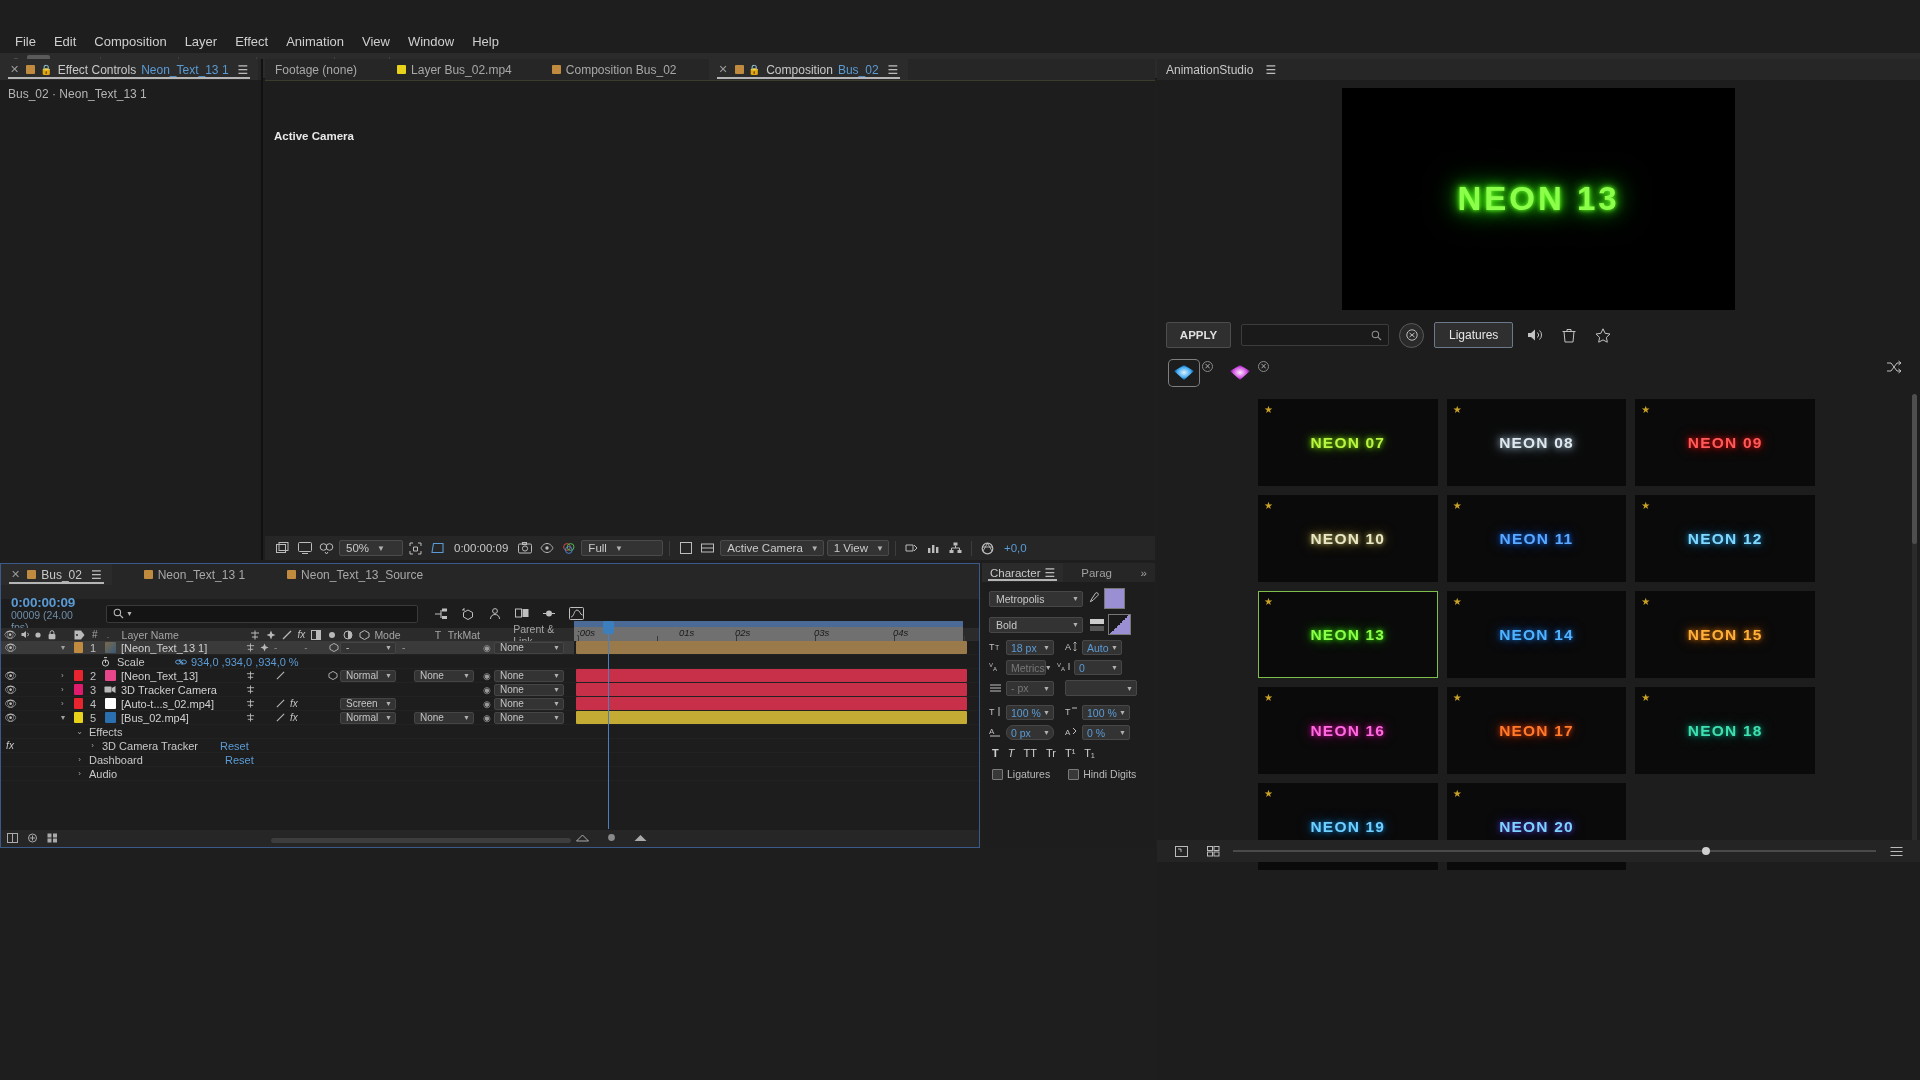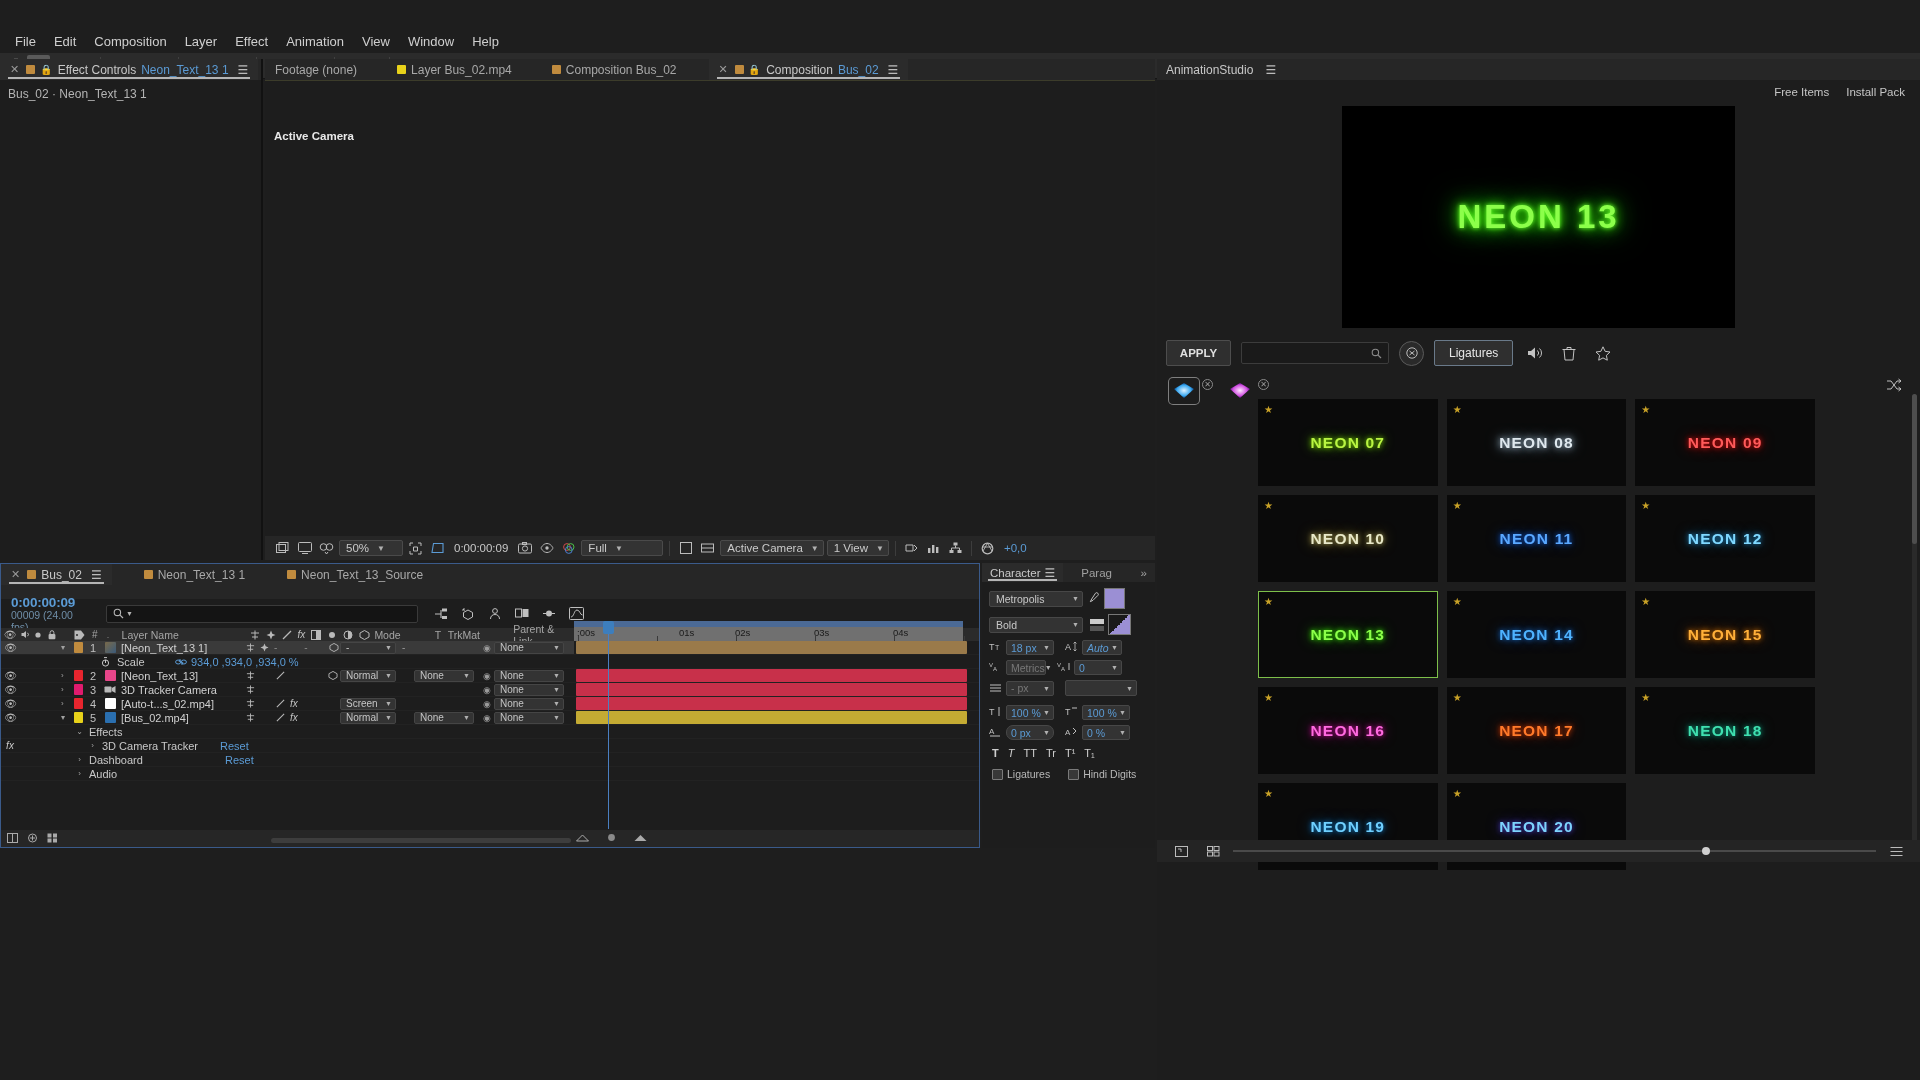--- a/index.html
+++ b/index.html
@@ -222,21 +222,21 @@
   .caret { font-size: 7px; color:#b0b0b0; }
   .twirl { width:11px; text-align:center; color:#a0a0a0; font-size:8px; }
   .tl-ruler {
     position: absolute; left: 573px; top: 57px; right: 16px; height: 20px;
     background: #707070;
   }
   .ruler-labels {
     position: absolute; left: 0; top: 2px; width: 100%; height: 11px;
     font-size: 9.5px; color: #1a1a1a;
   }
-  .ruler-labels span { position: absolute; top: 4px; }
+  .ruler-labels span { position: absolute; top: 4px; font-style: italic; }
   .ruler-ticks { position:absolute; left:0; bottom:0; width:100%; height:6px; }
   .ruler-ticks i { position:absolute; bottom:0; width:1px; height:5px; background:#3a3a3a; }
   .wa-bar {
     position:absolute; left:0; top:0; height:6px; background:#4b6a96;
   }
   .tl-track-area {
     position: absolute; left: 573px; top: 77px; right: 0; bottom: 18px;
     background: #1d1d1d;
   }
   .trow { height: 14px; position: relative; border-bottom:1px solid #222;}
@@ -1235,21 +1235,21 @@
         <div class="num-field" style="width:48px;">
           <span>18 px</span>
           <span class="caret">▼</span>
         </div>
         <span class="cpi" style="margin-left:7px;">
           <svg width="13" height="11" viewBox="0 0 13 11">
               <text x="0" y="9" font-size="9" fill="#c0c0c0" font-family="Liberation Sans">A</text>
               <path d="M10 1 v9 M8.5 2.5 L10 1 L11.5 2.5 M8.5 8.5 L10 10 L11.5 8.5" stroke="#c0c0c0" fill="none" stroke-width="0.8"></path>
             </svg>
         </span>
-        <div class="num-field" style="width:28px;font-style:italic;">
+        <div class="num-field" style="width:28px;">
           <span>Auto</span>
           <span class="caret">▼</span>
         </div>
       </div>
 
       <div class="cp-row">
         <span class="cpi">
           <svg width="13" height="11" viewBox="0 0 13 11">
               <text x="0" y="6" font-size="6" fill="#c0c0c0" font-family="Liberation Sans">V</text>
               <text x="4" y="10" font-size="6" fill="#c0c0c0" font-family="Liberation Sans">A</text>
@@ -1355,24 +1355,20 @@
       </div>
     </div>
   </div>
 
   <div class="animstudio">
     <div class="as-tabbar">
       <span>AnimationStudio</span>
       <span class="hamb">☰</span>
     </div>
 
-    <div class="as-topbtns">
-      <span>Free Items</span>
-      <span>Install Pack</span>
-    </div>
 
     <div class="as-preview">
       <span class="neon-preview">NEON 13</span>
     </div>
 
     <div class="as-actions">
       <div class="apply-btn">APPLY</div>
       <div class="as-search">
         <svg width="11" height="11" viewBox="0 0 11 11">
             <circle cx="4.4" cy="4.4" r="3.2" fill="none" stroke="#8a8a8a" stroke-width="1.1"></circle>

